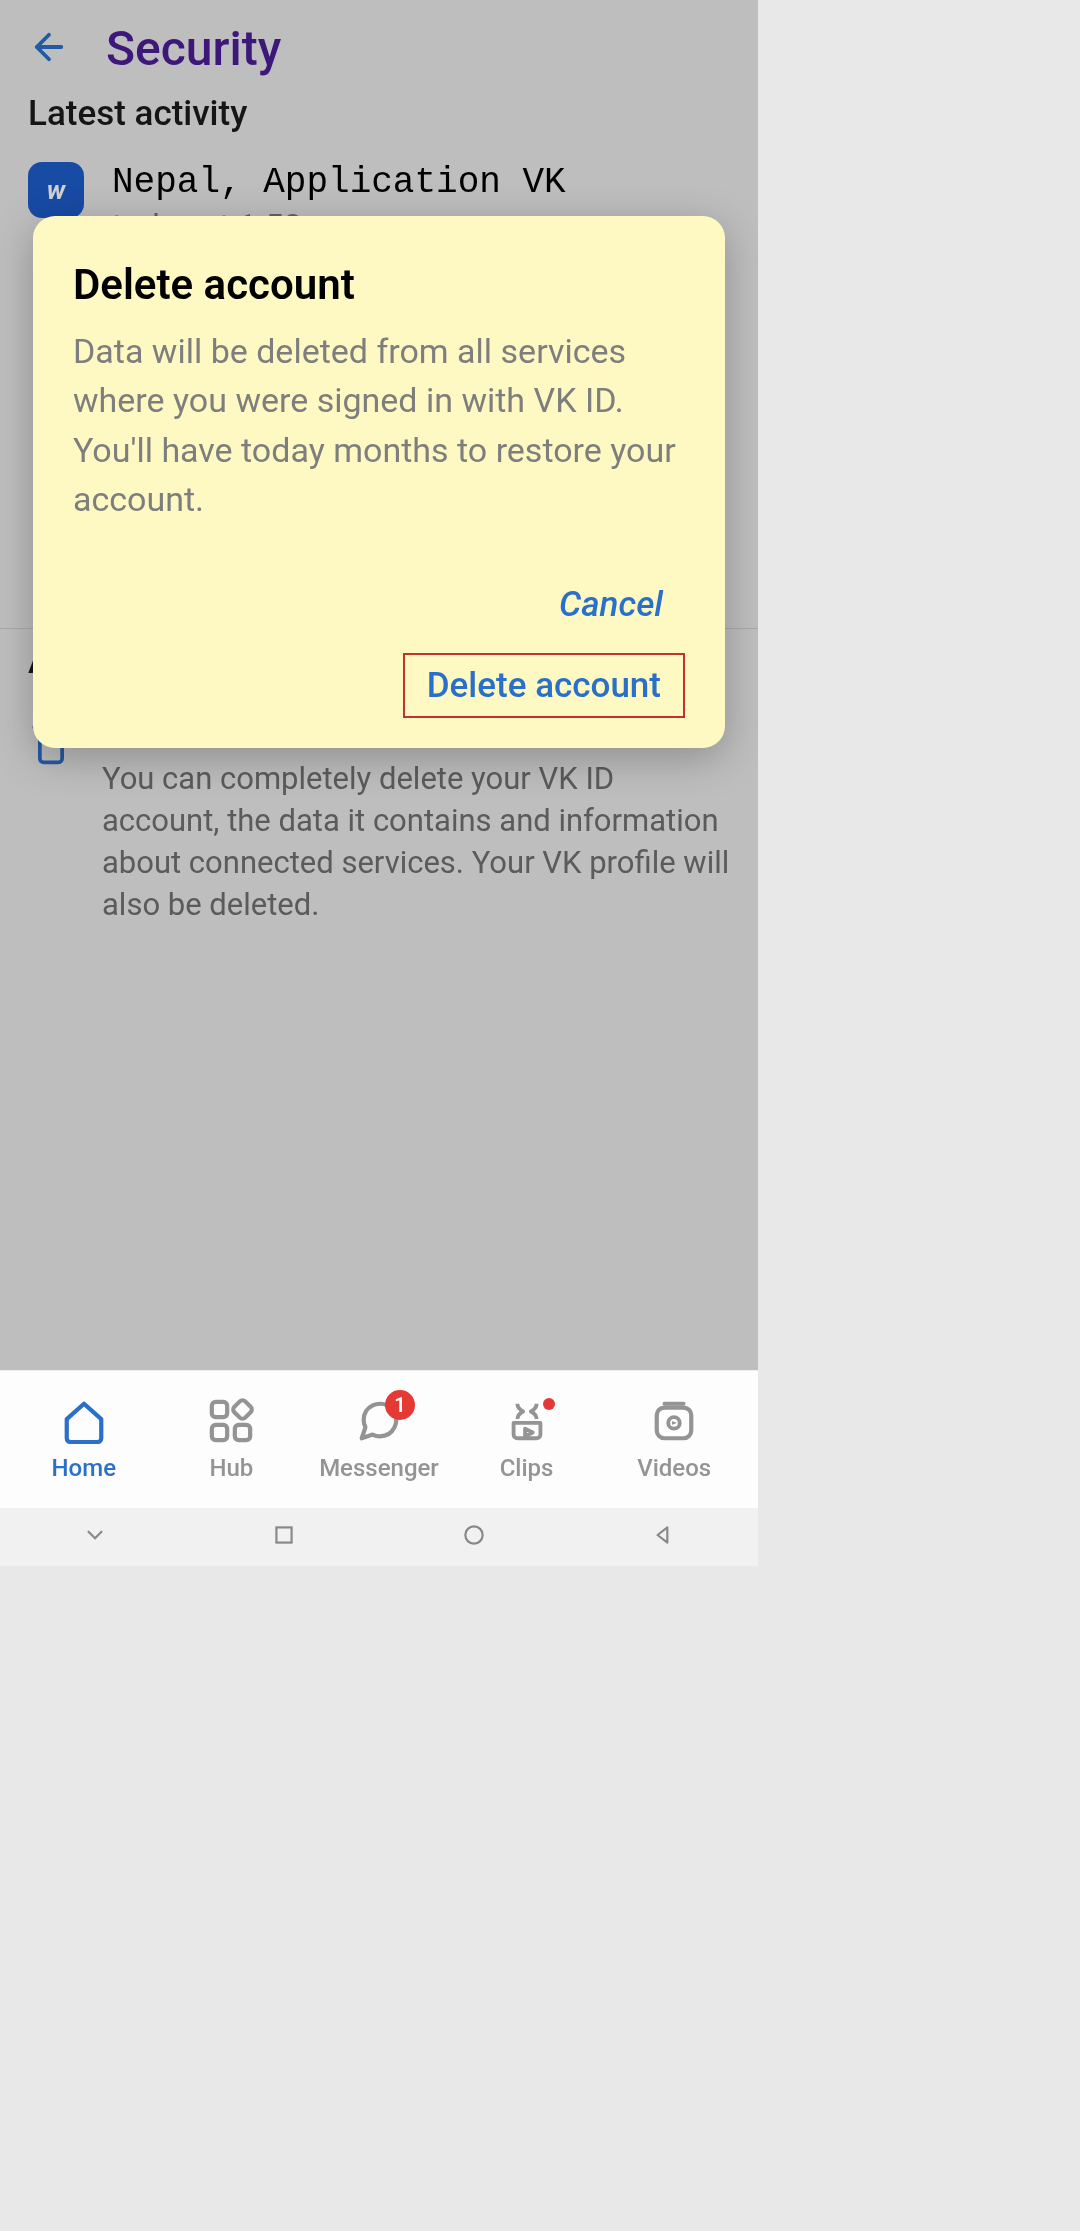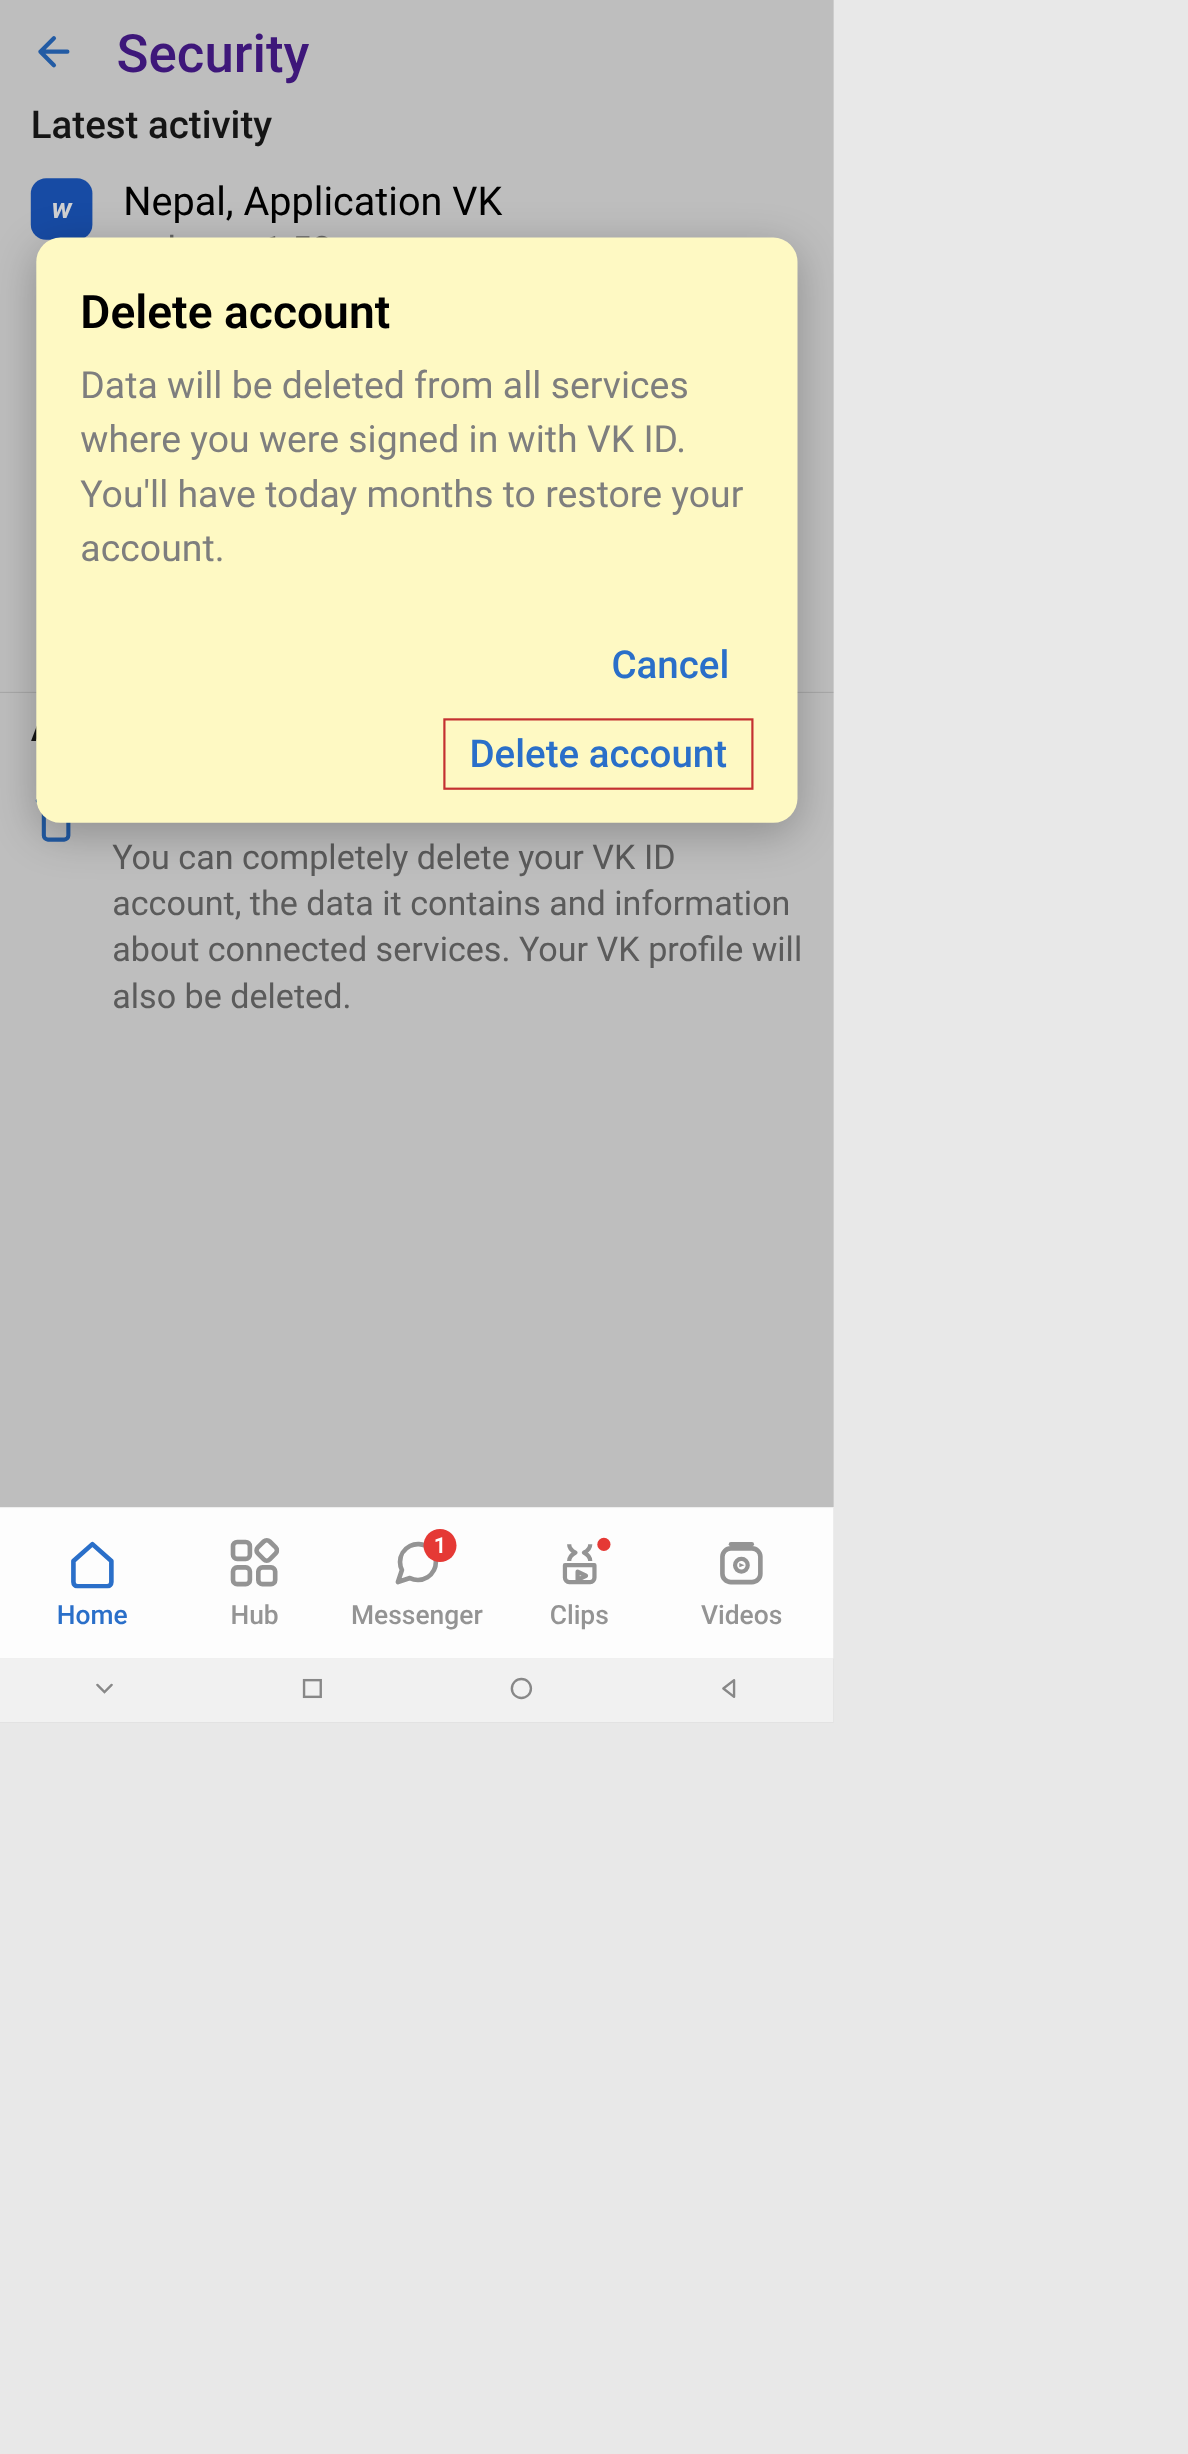--- a/index.html
+++ b/index.html
@@ -51,20 +51,21 @@
       color: #fff;
       font-weight: 700;
       font-size: 26px;
       font-style: italic;
       flex-shrink: 0;
     }
     .activity-text .title {
       font-size: 36px;
       color: #000;
       font-weight: 400;
+      font-family: Liberation Mono, monospace;
     }
     .activity-text .time {
       font-size: 33px;
       color: #7a7a7a;
       margin-top: 4px;
     }
     .spacer-blocks { height: 360px; }
     .actions-label {
       font-size: 35px;
       font-weight: 500;
@@ -125,20 +126,21 @@
       gap: 20px;
     }
     .btn-cancel {
       font-size: 35px;
       font-weight: 500;
       color: #2a6fc9;
       background: none;
       border: none;
       padding: 8px 22px;
       cursor: pointer;
+      font-style: italic;
     }
     .btn-delete {
       font-size: 35px;
       font-weight: 500;
       color: #2a6fc9;
       background: none;
       border: 2px solid #c43131;
       padding: 10px 22px;
       cursor: pointer;
     }

